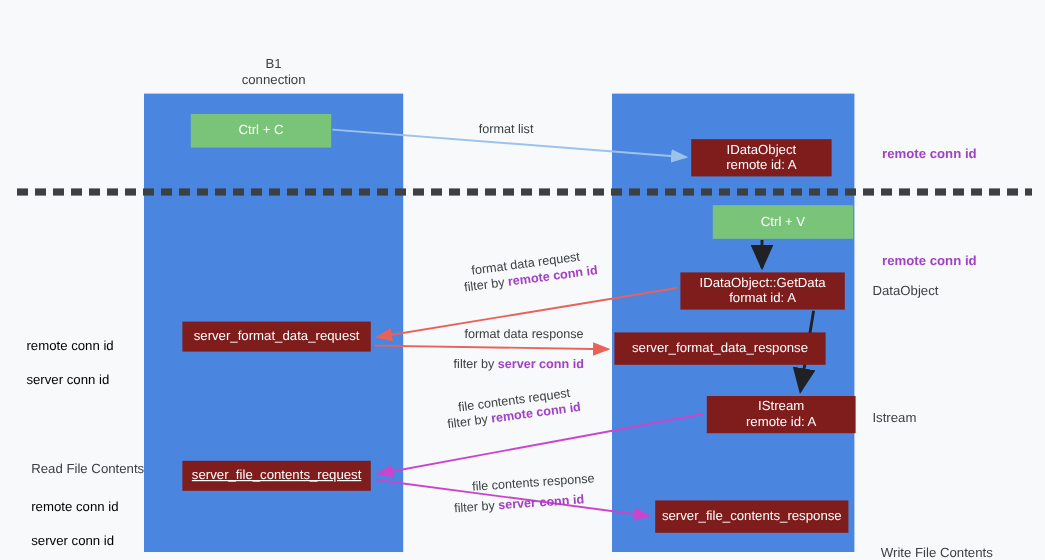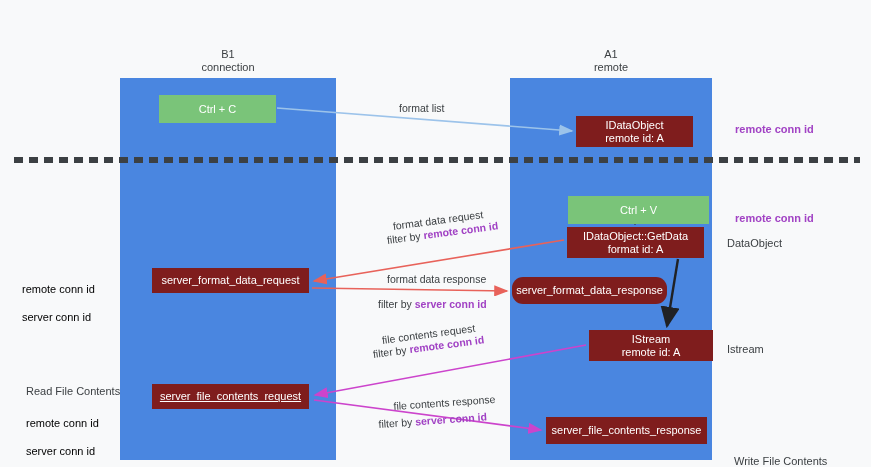--- a/index.html
+++ b/index.html
@@ -44,23 +44,23 @@
     position:absolute;box-sizing:border-box;
     display:flex;align-items:center;justify-content:center;
     text-align:center;color:#ffffff;font-size:11px;line-height:13px;
     white-space:pre-line;
   }
   .node.green{background:#7ac479;}
   .node.orange{background:#7f1d1d;}
 
   #node-ctrlc{left:159px;top:95px;width:117px;height:28px;}
   #node-idataobject{left:576px;top:116px;width:117px;height:31px;}
-  #node-ctrlv{left:568px;top:171px;width:141px;height:28px;margin-top:25px;}
+  #node-ctrlv{left:594px;top:171px;width:117px;height:28px;}
   #node-getdata{left:567px;top:227px;width:137px;height:31px;}
-  #node-fmt-resp{left:512px;top:277px;width:155px;height:27px;border-radius:11px;}
+  #node-fmt-resp{left:512px;top:277px;width:176px;height:27px;}
   #node-istream{left:589px;top:330px;width:124px;height:31px;}
   #node-file-req{left:152px;top:384px;width:157px;height:25px;text-decoration:underline;}
   #node-fmt-req{left:152px;top:268px;width:157px;height:25px;}
   #node-file-resp{left:546px;top:417px;width:161px;height:27px;}
 
   
   .annot{position:absolute;font-size:11px;line-height:14px;white-space:pre-line;}
   .annot.plain{color:#3c4043;}
   .annot.purple{color:#a142c4;font-weight:bold;}
 
@@ -93,22 +93,20 @@
   svg.arrows{position:absolute;left:0;top:0;width:871px;height:467px;pointer-events:none;}
 </style>
 </head>
 <body>
 
 <div class="canvas">
 
 
   <div class="col-head" id="head-b1">B1
 connection</div>
-  <div class="col-head" id="head-a1">A1
-remote</div>
 
   <div class="lane" id="lane-b1"></div>
   <div class="lane" id="lane-a1"></div>
 
   <svg class="arrows" viewBox="0 0 871 467">
     <defs>
       <marker id="ah-blue" markerWidth="9" markerHeight="7" refX="8" refY="3.5" orient="auto">
         <path d="M0,0 L9,3.5 L0,7 z" fill="#9cc3ea"></path>
       </marker>
       <marker id="ah-red" markerWidth="9" markerHeight="7" refX="8" refY="3.5" orient="auto">

